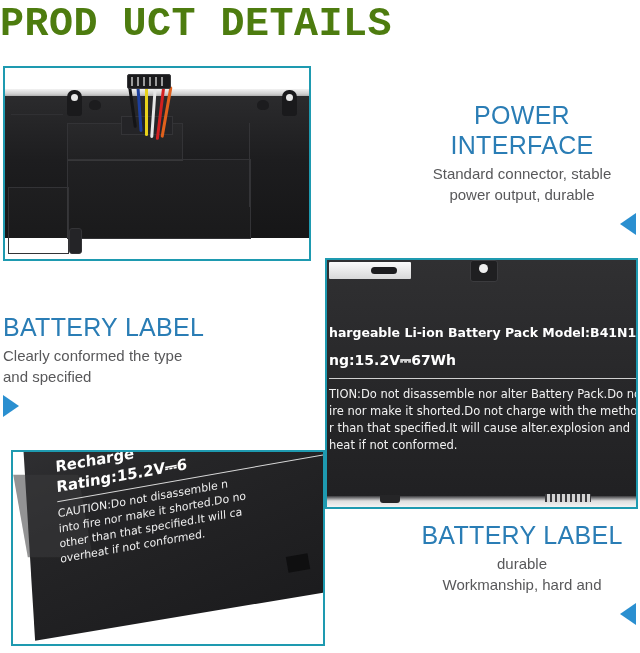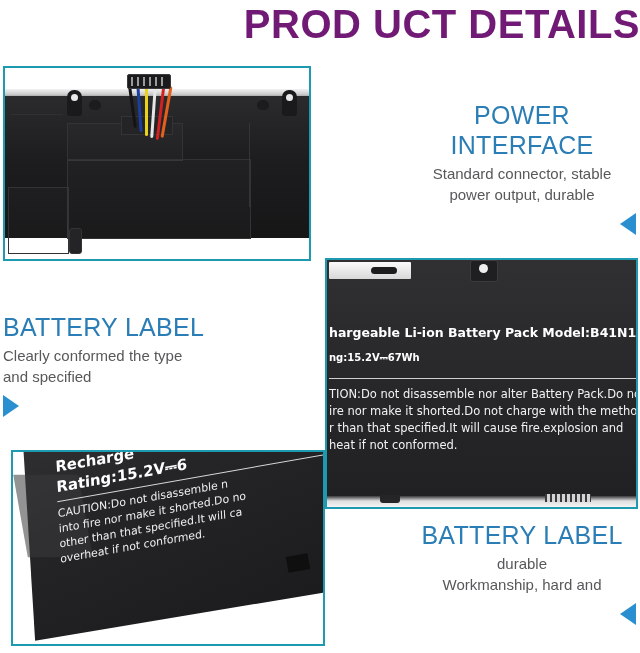--- a/index.html
+++ b/index.html
@@ -14,26 +14,26 @@
     position: relative;
     overflow: hidden;
   }
 
   
   .page-title {
     position: absolute;
     left: 0;
     top: 2px;
     width: 640px;
-    text-align: right;
+    text-align: left;
     font-size: 40px;
     font-weight: bold;
     letter-spacing: 0.5px;
-    color: #701a75;
-    font-family: Liberation Sans, sans-serif;
+    color: #4d7c0f;
+    font-family: Liberation Mono, monospace;
   }
 
   
   .photo-panel {
     position: absolute;
     border: 2px solid #1e9ab0;
     background: #ffffff;
     overflow: hidden;
     box-sizing: border-box;
   }
@@ -359,27 +359,27 @@
 </div>
 
 <div class="photo-panel" id="panel-mid-right">
 
   <div class="label-bg"></div>
   <div class="label-topstrip"></div>
   <div class="label-tab"></div>
 
   <div class="label-line-main" style="left:2px; top:65px; font-size:12.5px;">hargeable Li-ion Battery Pack    Model:B41N1526</div>
 
-  <div class="label-line-main" style="left:2px; top:92px; font-size:10px;">ng:15.2V⎓67Wh</div>
+  <div class="label-line-main" style="left:2px; top:92px; font-size:14px;">ng:15.2V⎓67Wh</div>
 
   <div class="label-rule" style="top:118px;"></div>
 
   <div class="label-caution" style="left:2px; top:126px;">TION:Do not disassemble nor alter Battery Pack.Do not put</div>
   <div class="label-caution" style="left:2px; top:143px;">ire nor make it shorted.Do not charge with the method</div>
-  <div class="label-caution" style="left:2px; top:160px;">r than that specified.It will cause fire.explosion and</div>
+  <div class="label-caution" style="left:2px; top:160px;">r than that specified.It will cause alter.explosion and</div>
   <div class="label-caution" style="left:2px; top:177px;">heat if not conformed.</div>
 
   <div class="label-bottom-edge"></div>
   <div class="label-notch" style="left:53px;"></div>
   <div class="label-vents"></div>
 </div>
 
 <div class="photo-panel" id="panel-bot-left">
 
   <div class="persp-stage">

